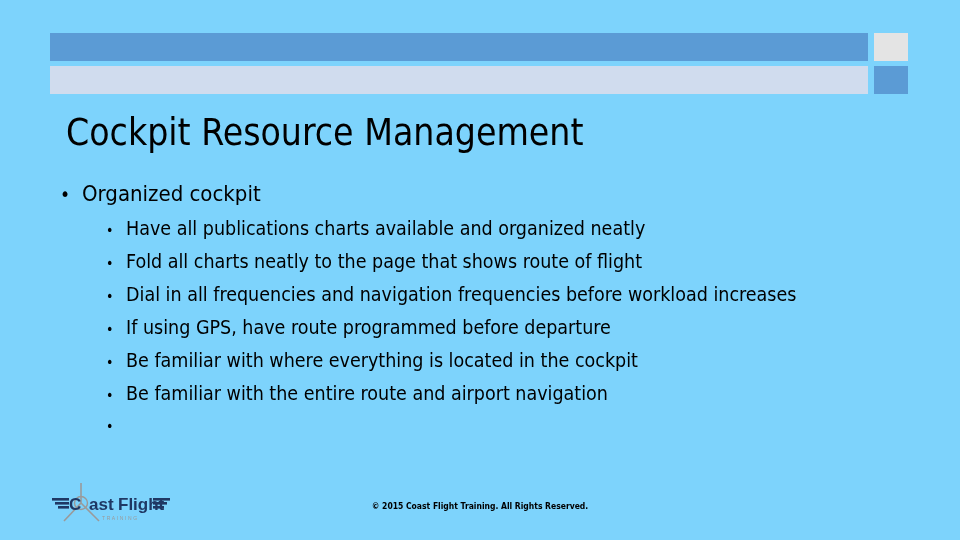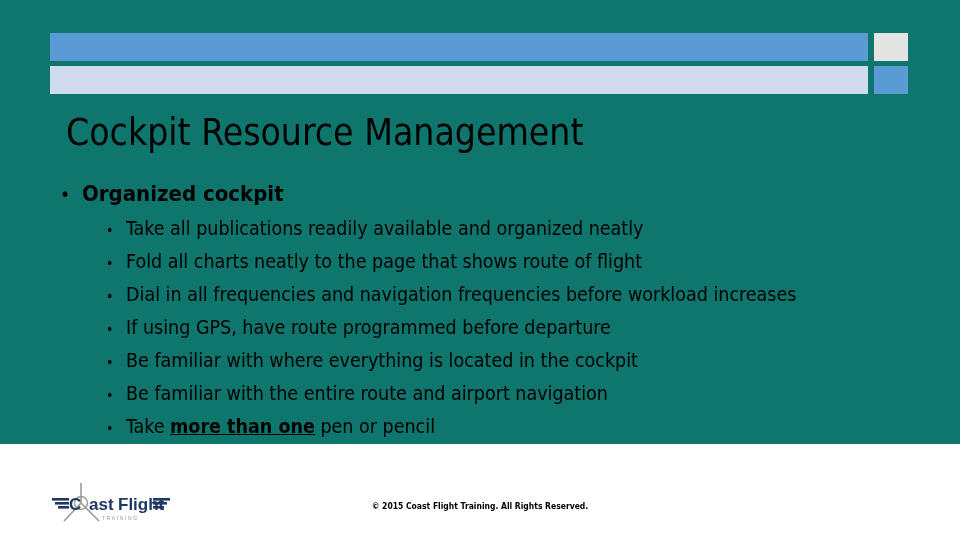--- a/index.html
+++ b/index.html
@@ -11,22 +11,22 @@
     height: 540px;
     background: #ffffff;
     font-family: "DejaVu Sans Condensed", "Liberation Sans Narrow", "Liberation Sans", sans-serif;
     overflow: hidden;
     position: relative;
   }
   .slide {
     position: absolute;
     inset: 0;
     width: 960px;
-    height: 444px;
-    background: #0f766e;
+    height: 540px;
+    background: #7dd3fc;
   }
 
   
   .deco-bar-primary {
     position: absolute;
     left: 50px;
     top: 33px;
     width: 818px;
     height: 28px;
     background: #5b9bd5;
@@ -85,21 +85,21 @@
     color: #000000;
     margin-bottom: 3px;
   }
   .bullet-l1 .marker {
     width: 22px;
     flex: 0 0 22px;
     font-size: 19px;
     line-height: 31px;
     text-align: left;
   }
-  .bullet-l1 .text { flex: 1 1 auto; font-weight: bold; }
+  .bullet-l1 .text { flex: 1 1 auto; }
 
   .sub-list { margin-top: 0px; }
   .bullet-l2 {
     display: flex;
     align-items: baseline;
     font-size: 19.5px;
     line-height: 31px;
     color: #000000;
     padding-left: 46px;
   }
@@ -164,21 +164,21 @@
 
     <div class="bullet-l1">
       <span class="marker">•</span>
       <span class="text">Organized cockpit</span>
     </div>
 
     <div class="sub-list">
 
       <div class="bullet-l2">
         <span class="marker">•</span>
-        <span class="text">Take all publications readily available and organized neatly</span>
+        <span class="text">Have all publications charts available and organized neatly</span>
       </div>
 
       <div class="bullet-l2">
         <span class="marker">•</span>
         <span class="text">Fold all charts neatly to the page that shows route of flight</span>
       </div>
 
       <div class="bullet-l2">
         <span class="marker">•</span>
         <span class="text">Dial in all frequencies and navigation frequencies before workload increases</span>
@@ -194,21 +194,20 @@
         <span class="text">Be familiar with where everything is located in the cockpit</span>
       </div>
 
       <div class="bullet-l2">
         <span class="marker">•</span>
         <span class="text">Be familiar with the entire route and airport navigation</span>
       </div>
 
       <div class="bullet-l2">
         <span class="marker">•</span>
-        <span class="text"><span>Take </span><span class="emph">more than one</span><span> pen or pencil</span></span>
       </div>
 
     </div>
   </div>
 
   <div class="footer-copyright">© 2015 Coast Flight Training. All Rights Reserved.</div>
 
   <div class="logo-coastflight">
     <svg class="logo-svg" viewBox="0 0 130 46" xmlns="http://www.w3.org/2000/svg">
 

